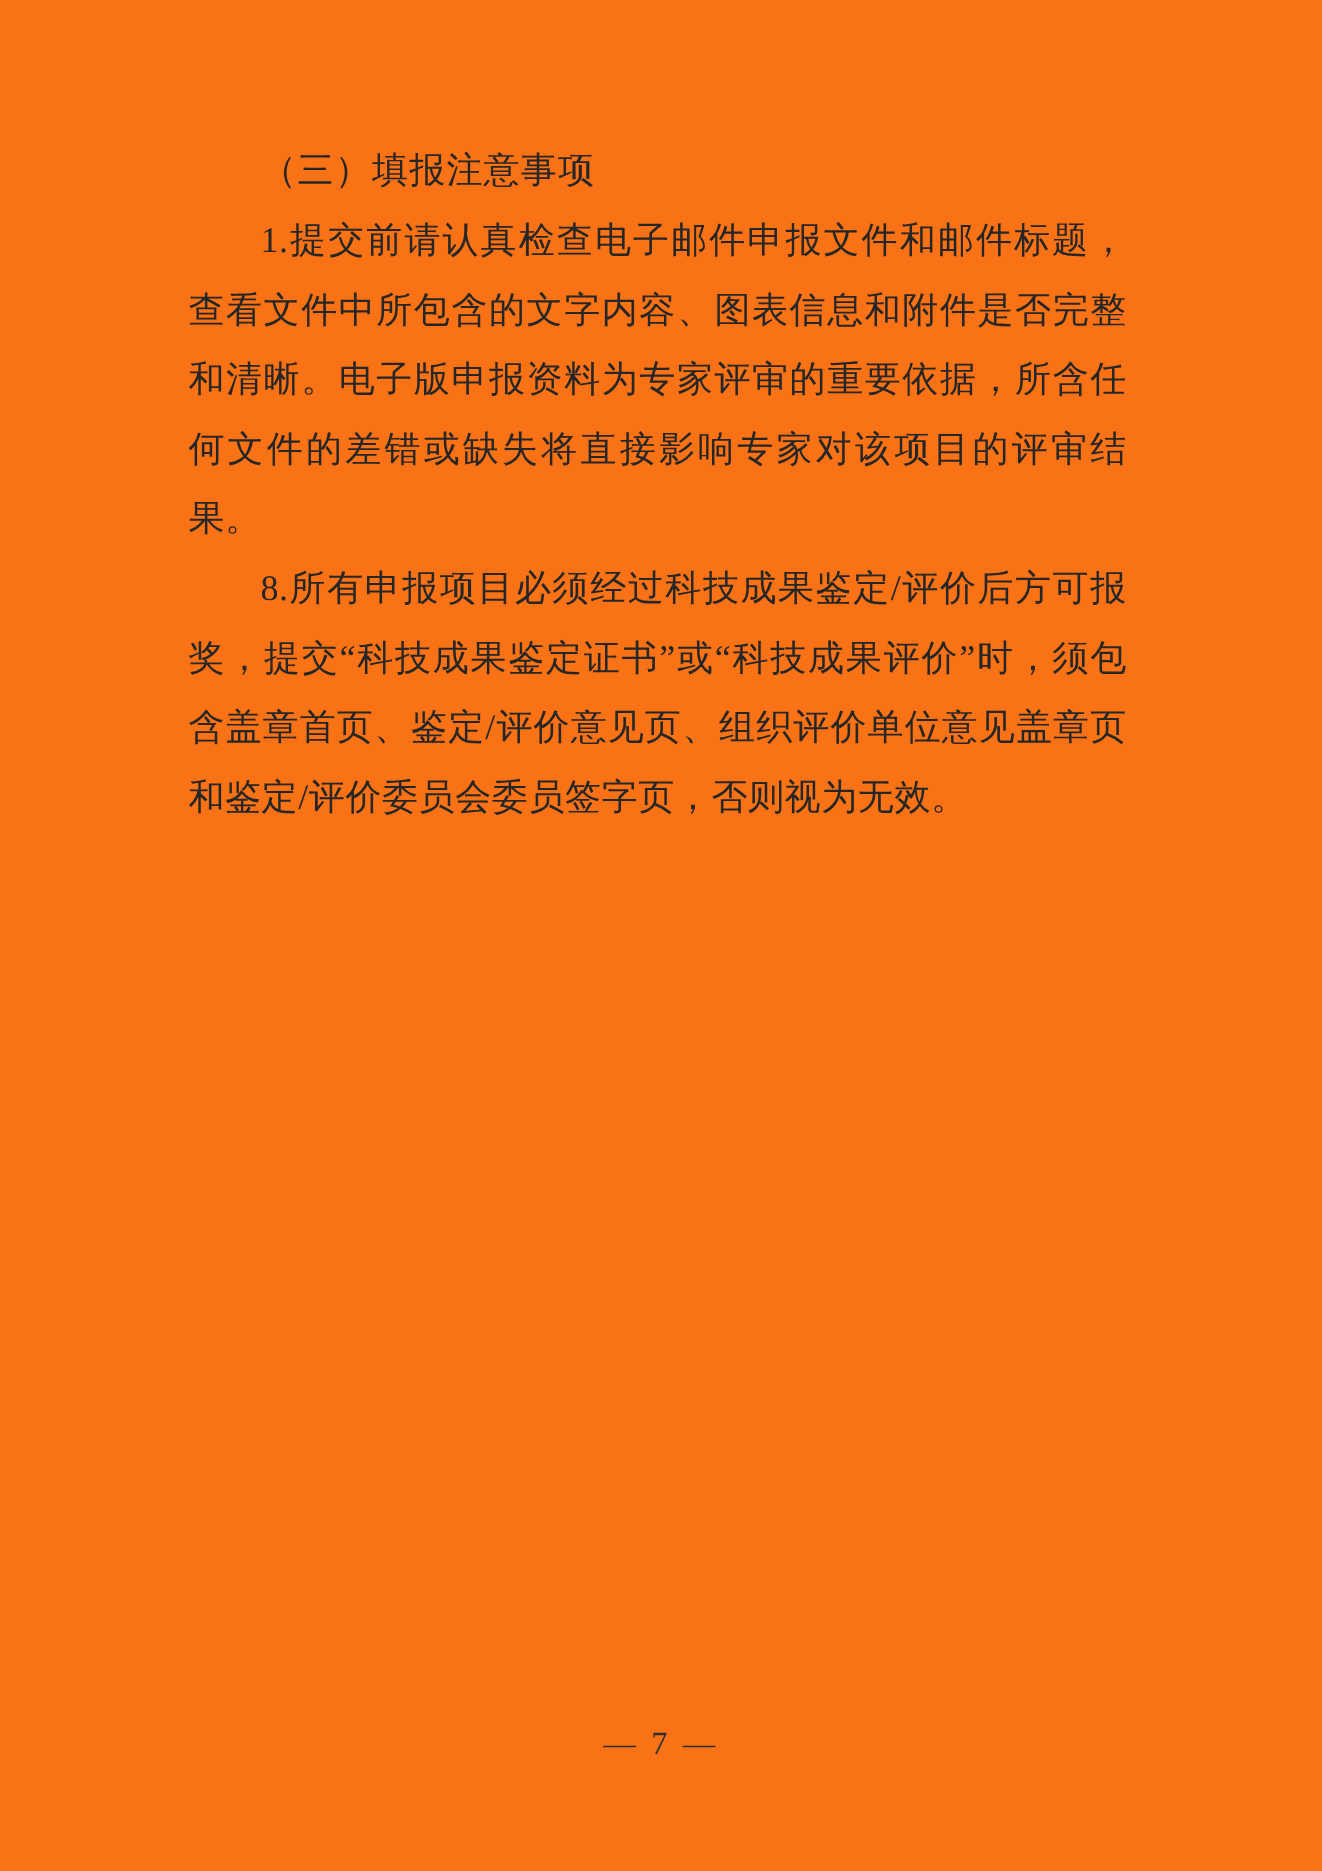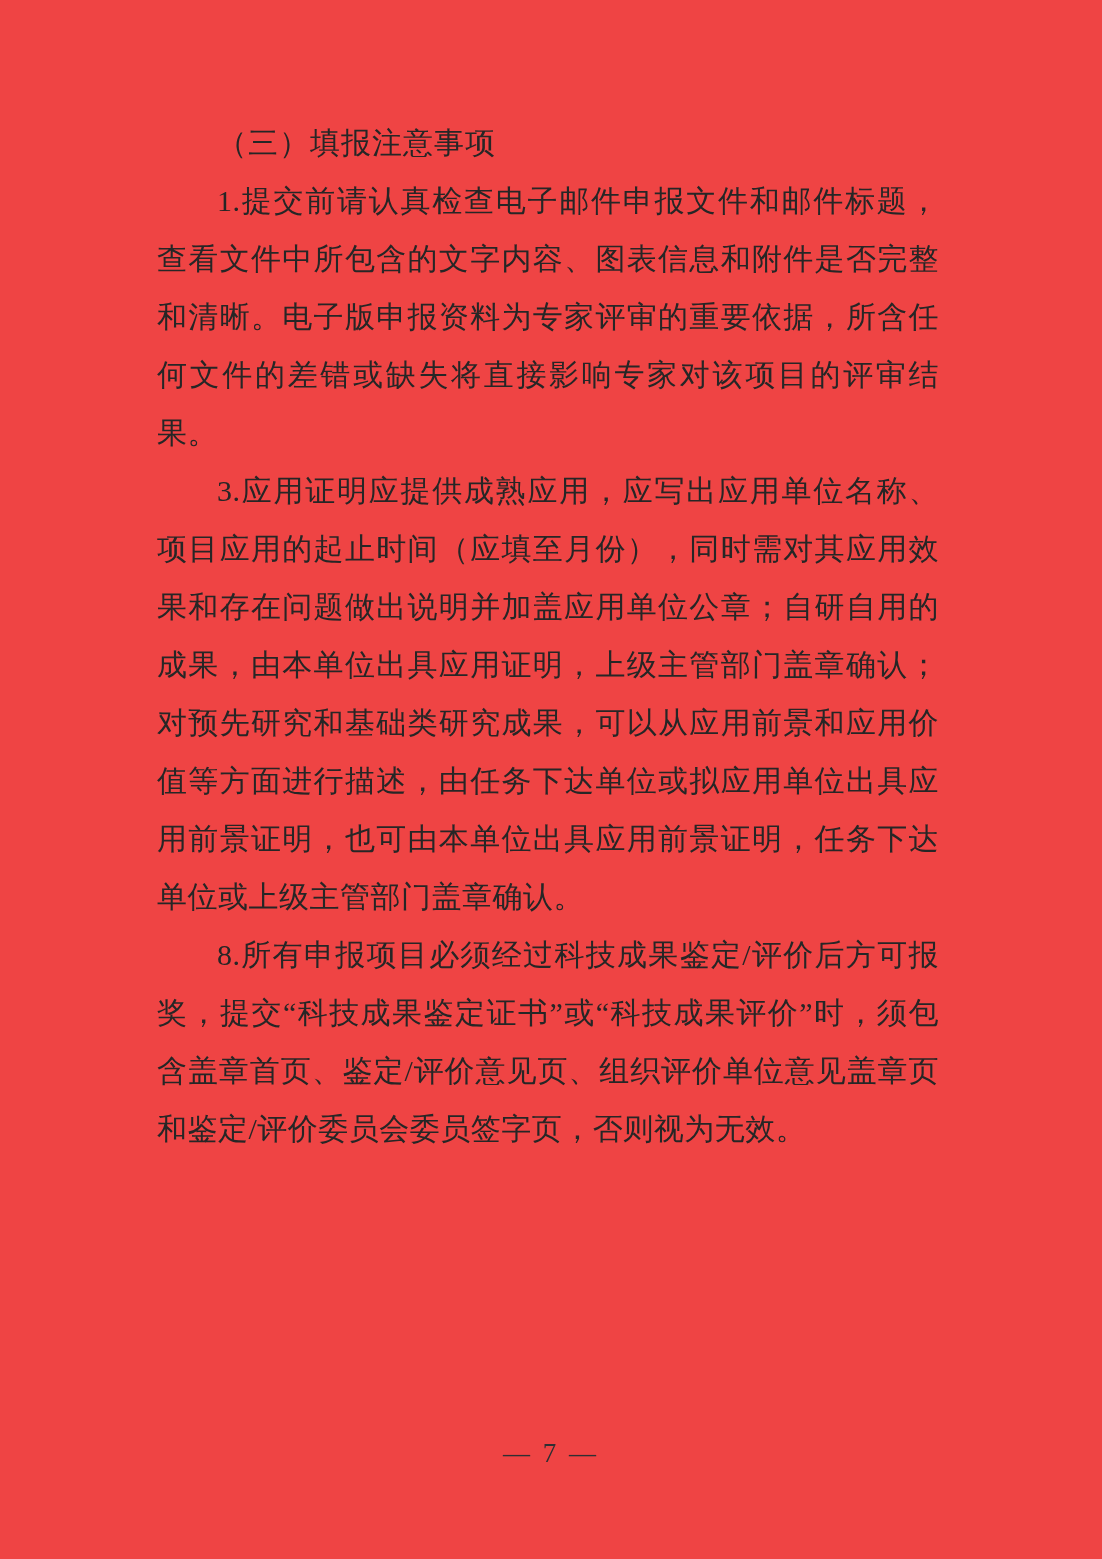--- a/index.html
+++ b/index.html
@@ -10,21 +10,21 @@
   }
   body {
     position: relative;
     font-family: "Liberation Serif", "DejaVu Serif", serif;
     color: #262626;
     overflow: hidden;
   }
   .page {
     position: absolute;
     inset: 0;
-    background: #ef4444;
+    background: #f97316;
   }
   .content {
     position: absolute;
     left: 157px;
     top: 114px;
     width: 782px;
   }
   .heading {
     font-size: 30px;
     font-weight: normal;
@@ -53,20 +53,19 @@
     letter-spacing: 3px;
   }
 </style>
 </head>
 <body>
 
 <div class="page">
   <div class="content">
     <h2 class="heading">（三）填报注意事项</h2>
     <p class="para">1.提交前请认真检查电子邮件申报文件和邮件标题，查看文件中所包含的文字内容、图表信息和附件是否完整和清晰。电子版申报资料为专家评审的重要依据，所含任何文件的差错或缺失将直接影响专家对该项目的评审结果。</p>
-    <p class="para">3.应用证明应提供成熟应用，应写出应用单位名称、项目应用的起止时间（应填至月份），同时需对其应用效果和存在问题做出说明并加盖应用单位公章；自研自用的成果，由本单位出具应用证明，上级主管部门盖章确认；对预先研究和基础类研究成果，可以从应用前景和应用价值等方面进行描述，由任务下达单位或拟应用单位出具应用前景证明，也可由本单位出具应用前景证明，任务下达单位或上级主管部门盖章确认。</p>
     <p class="para">8.所有申报项目必须经过科技成果鉴定/评价后方可报奖，提交“科技成果鉴定证书”或“科技成果评价”时，须包含盖章首页、鉴定/评价意见页、组织评价单位意见盖章页和鉴定/评价委员会委员签字页，否则视为无效。</p>
   </div>
 
   <div class="footer">
     <span>— 7 —</span>
   </div>
 </div>
 
 </body></html>

